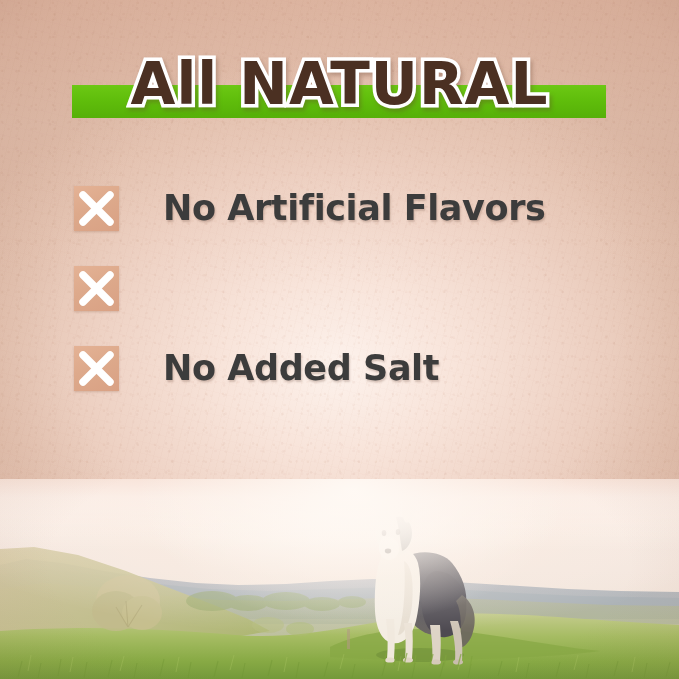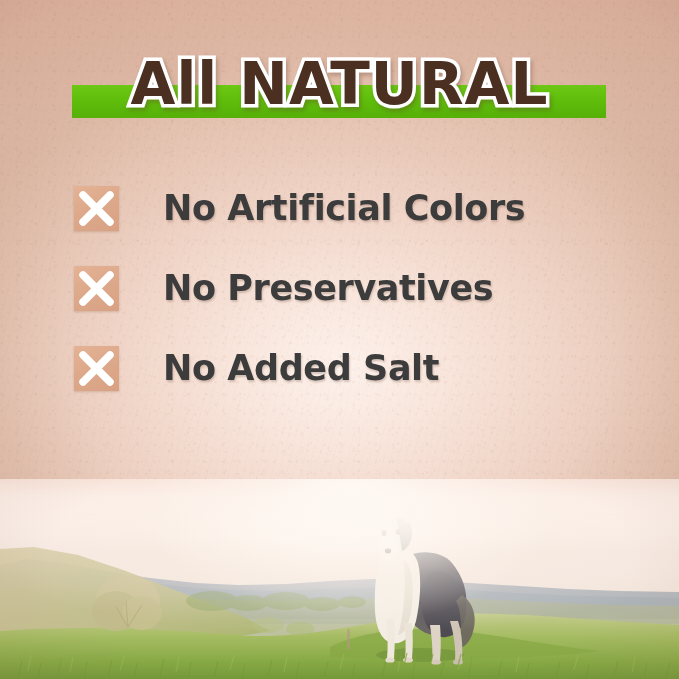--- a/index.html
+++ b/index.html
@@ -130,34 +130,33 @@
 
     <div class="feature-row">
       <span class="xbox">
         <svg width="45" height="45" viewBox="0 0 45 45" aria-hidden="true">
           <g stroke="#ffffff" stroke-width="7.5" stroke-linecap="round">
             <line x1="9" y1="9" x2="36" y2="36"></line>
             <line x1="36" y1="9" x2="9" y2="36"></line>
           </g>
         </svg>
       </span>
-      <span class="feature-label">No Artificial Colors</span>
+      <span class="feature-label">No Artificial Flavors</span>
     </div>
 
 
     <div class="feature-row">
       <span class="xbox">
         <svg width="45" height="45" viewBox="0 0 45 45" aria-hidden="true">
           <g stroke="#ffffff" stroke-width="7.5" stroke-linecap="round">
             <line x1="9" y1="9" x2="36" y2="36"></line>
             <line x1="36" y1="9" x2="9" y2="36"></line>
           </g>
         </svg>
       </span>
-      <span class="feature-label">No Preservatives</span>
     </div>
 
     <div class="feature-row">
       <span class="xbox">
         <svg width="45" height="45" viewBox="0 0 45 45" aria-hidden="true">
           <g stroke="#ffffff" stroke-width="7.5" stroke-linecap="round">
             <line x1="9" y1="9" x2="36" y2="36"></line>
             <line x1="36" y1="9" x2="9" y2="36"></line>
           </g>
         </svg>

